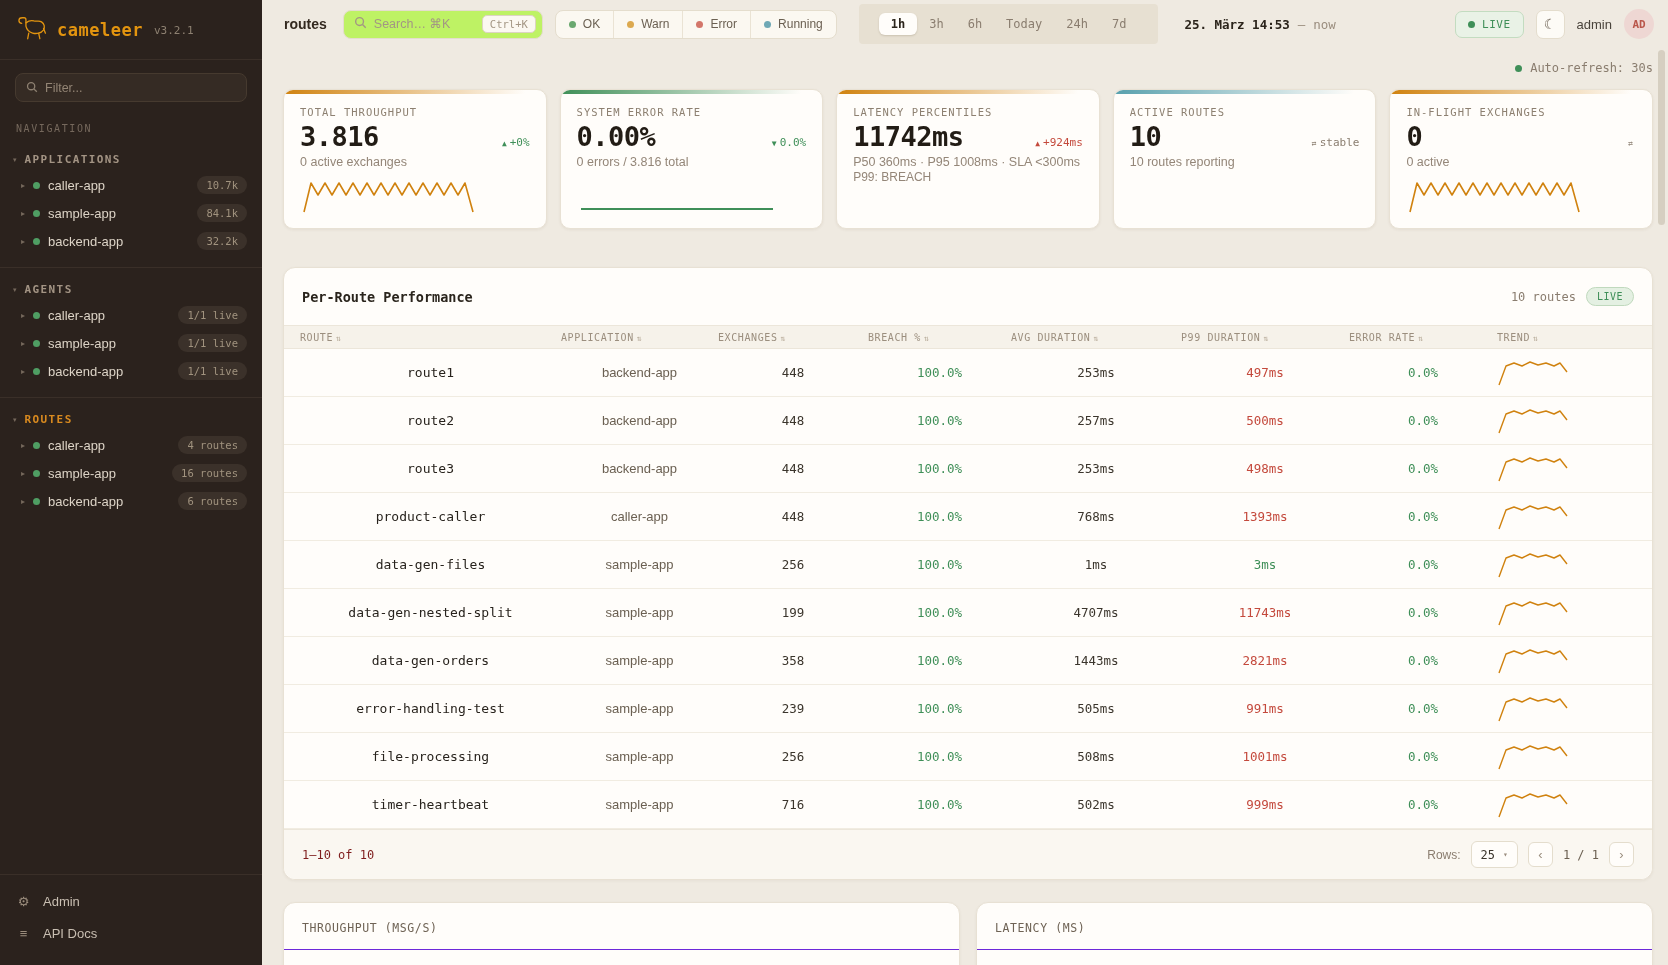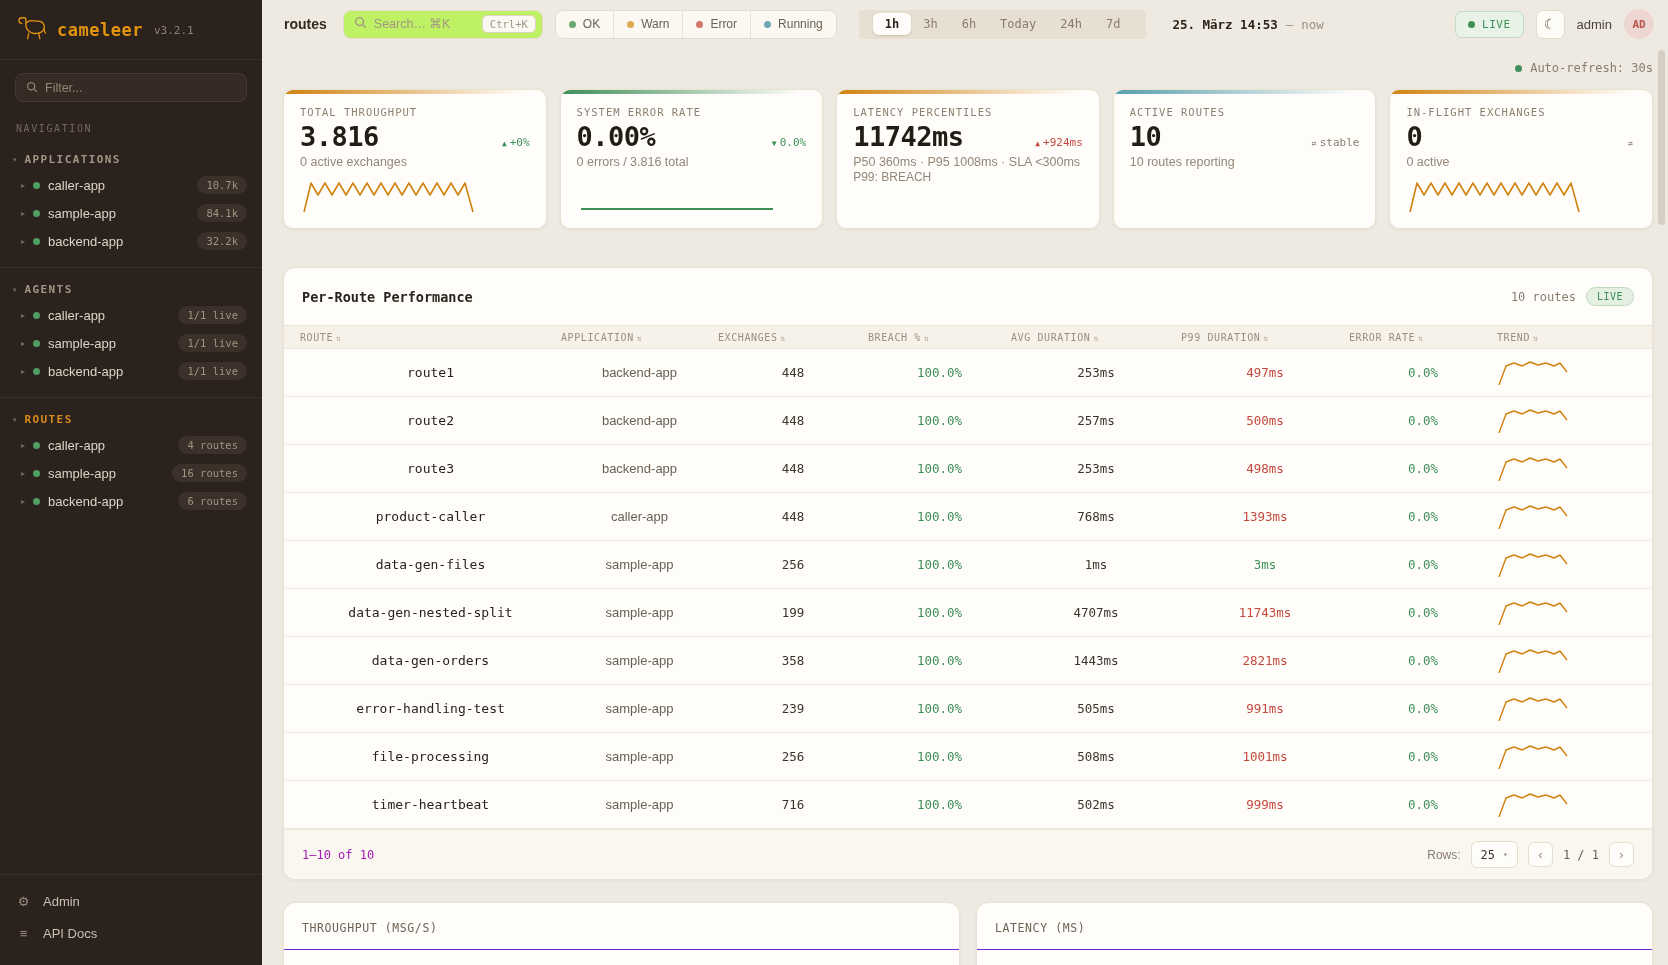--- a/index.html
+++ b/index.html
@@ -45,21 +45,21 @@
   .topbar{height:48px;display:flex;align-items:center;gap:12px;padding:0 14px 0 22px;}
   .page-title{font-size:14px;font-weight:bold;color:#33291f;margin-right:4px;}
   .search-box{width:200px;height:29px;background:#bef264;border:1px solid #e4ddcd;border-radius:8px;display:flex;align-items:center;gap:7px;padding:0 6px 0 10px;}
   .search-box input{background:transparent;border:none;outline:none;font-family:var(--sans);font-size:12.5px;color:#5a5245;width:100%;}
   .search-box input::placeholder{color:#a39684;}
   .kbd{font-family:var(--mono);font-size:10.5px;color:#a39684;border:1px solid #ddd4c2;background:#fbf8f1;border-radius:5px;padding:2px 7px;white-space:nowrap;}
   .statusgroup{display:flex;height:29px;background:#fbf8f1;border:1px solid #e4ddcd;border-radius:8px;overflow:hidden;}
   .statusseg{display:flex;align-items:center;gap:7px;padding:0 13px;font-size:12px;color:#6b6052;cursor:pointer;}
   .statusseg + .statusseg{border-left:1px solid #eae3d4;}
   .dot{width:7px;height:7px;border-radius:50%;display:inline-block;}
-  .segbar{display:flex;align-items:center;background:#e7e0d2;border-radius:4px;height:29px;padding:14px;margin-left:10px;}
+  .segbar{display:flex;align-items:center;background:#e7e0d2;border-radius:4px;height:29px;padding:20px;margin-left:10px;}
   .segitem{font-family:var(--mono);font-size:12px;color:#8a7d6f;padding:4px 12px;border-radius:6px;cursor:pointer;}
   .segitem.active{background:#fffdfa;color:#2b241b;font-weight:bold;box-shadow:0 1px 2px rgba(70,55,30,.18);}
   .daterange{display:flex;align-items:center;gap:8px;font-family:var(--mono);font-size:12.5px;padding:0 14px;}
   .daterange .ds{color:#2b241b;font-weight:bold;}
   .daterange .dm{color:#9a8d7e;}
   .topbar-right{margin-left:auto;display:flex;align-items:center;gap:12px;}
   .live-btn{display:flex;align-items:center;gap:7px;height:27px;padding:0 12px;background:#e9f2e6;border:1px solid #c3dcc0;border-radius:7px;font-family:var(--mono);font-size:11px;color:var(--green);cursor:pointer;letter-spacing:.5px;}
   .theme-btn{width:29px;height:29px;border:1px solid #e4ddcd;background:#fdfbf6;border-radius:7px;display:flex;align-items:center;justify-content:center;color:#6b6052;font-size:14px;cursor:pointer;}
   .user-name{font-size:13px;color:#4a443c;}
   .avatar{width:30px;height:30px;border-radius:50%;background:#eed7d3;color:#b9564a;font-family:var(--mono);font-size:11px;font-weight:bold;display:flex;align-items:center;justify-content:center;cursor:pointer;}
@@ -93,21 +93,21 @@
   .th .sort{font-size:8px;color:#b9ad9c;margin-left:3px;}
   .trow{height:48px;border-bottom:1px solid #f1ece1;cursor:pointer;text-align:center;}
   .td-route{font-family:var(--mono);font-size:13px;color:#28231d;}
   .td-app{font-size:13px;color:#6b6052;}
   .td-num{font-family:var(--mono);font-size:12.5px;color:#3b352c;}
   .td-green{font-family:var(--mono);font-size:12.5px;color:var(--green);}
   .td-red{font-family:var(--mono);font-size:12.5px;color:var(--red);}
   .td-trend svg{display:block;}
 
   .pagination{height:50px;background:#faf7f1;border-top:1px solid var(--line2);border-radius:0 0 12px 12px;display:flex;align-items:center;padding:0 18px;}
-  .pg-range{font-family:var(--mono);font-size:12px;color:#a21caf;}
+  .pg-range{font-family:var(--mono);font-size:12px;color:#7f1d1d;}
   .pg-right{margin-left:auto;display:flex;align-items:center;gap:10px;}
   .pg-label{font-size:12px;color:#8a7d6f;}
   .pg-select{display:flex;align-items:center;gap:8px;height:27px;padding:0 9px;background:#fffdfa;border:1px solid #e4ddcd;border-radius:6px;font-family:var(--mono);font-size:12px;color:#3b352c;cursor:pointer;}
   .pg-select .car{font-size:8px;color:#9a8d7e;}
   .pg-btn{width:25px;height:25px;border:1px solid #e4ddcd;background:#fffdfa;border-radius:6px;display:flex;align-items:center;justify-content:center;color:#9a8d7e;font-size:13px;cursor:pointer;}
   .pg-page{font-family:var(--mono);font-size:12px;color:#6b6052;}
 
   .bottomrow{display:grid;grid-template-columns:1fr 1fr;gap:16px;margin-top:22px;height:130px;}
   .bpanel{background:var(--card);border:1px solid var(--line);border-radius:12px;box-shadow:0 1px 3px rgba(80,62,35,.06);}
   .bpanel-head{padding:15px 18px 13px;border-bottom:1px solid #6d28d9;}

